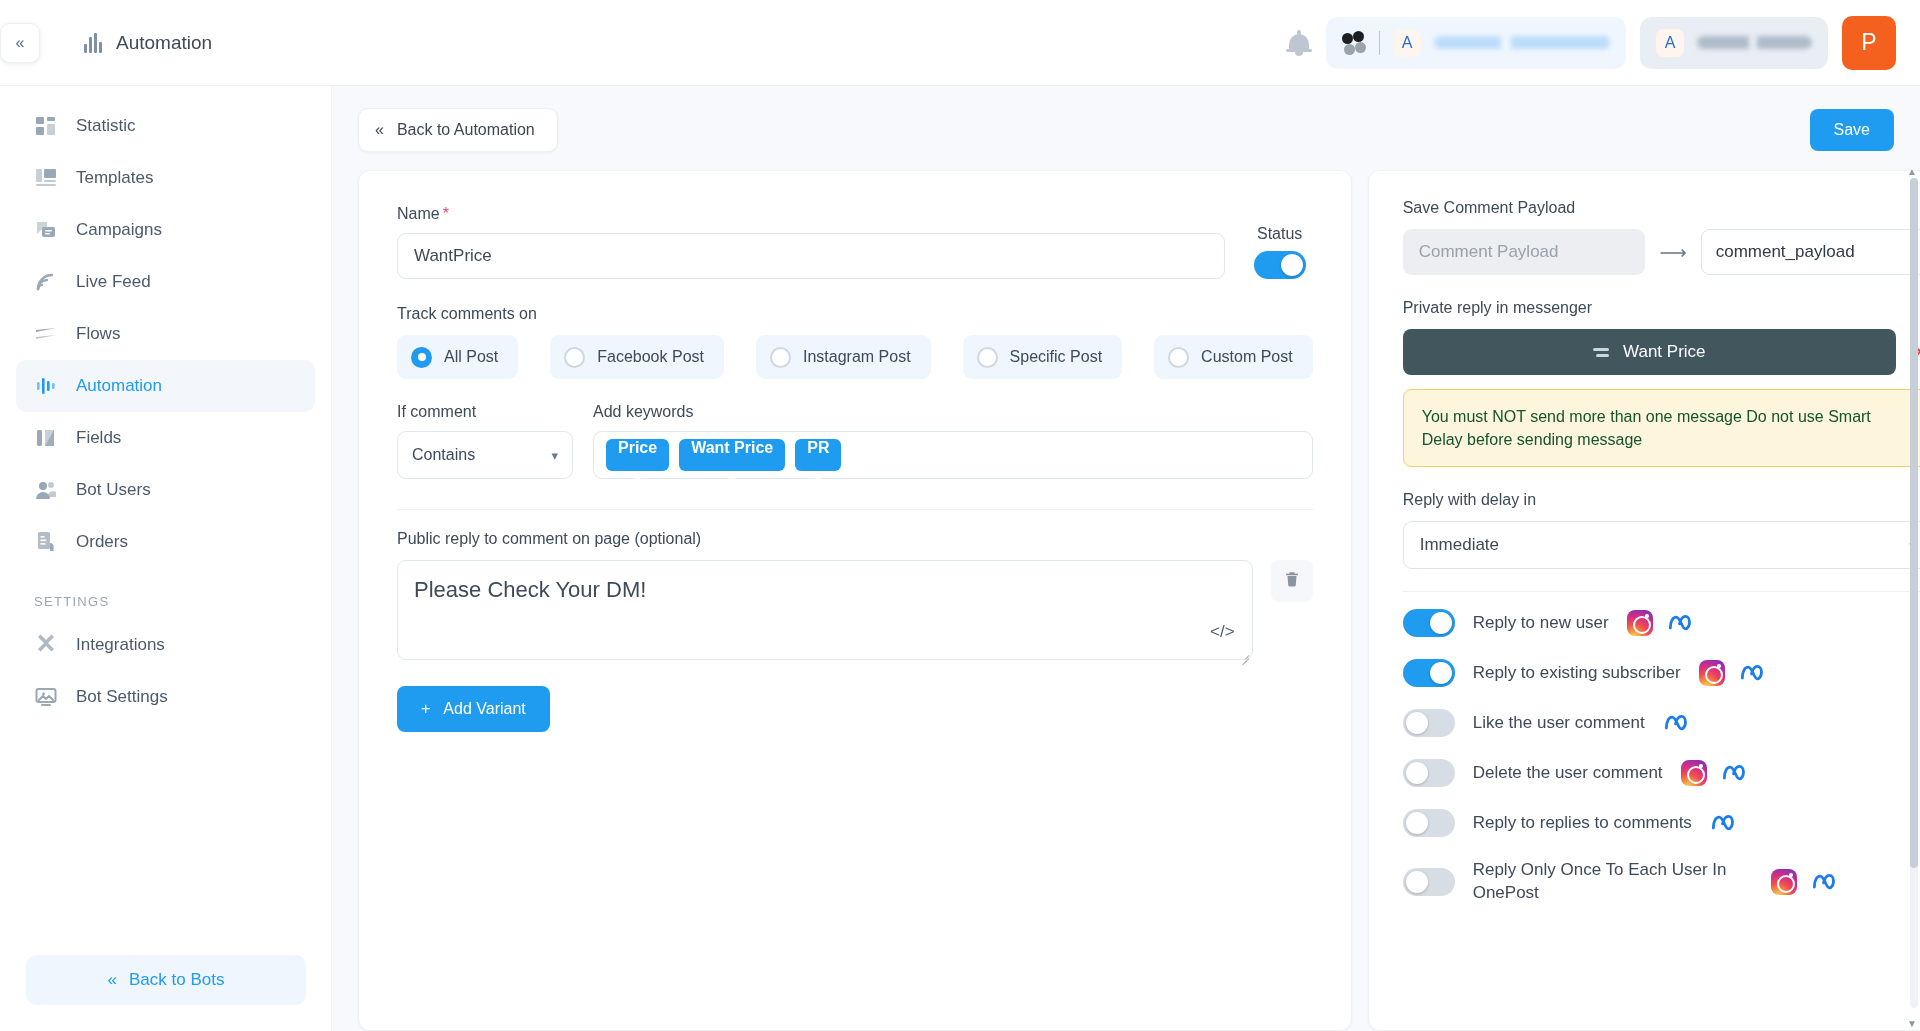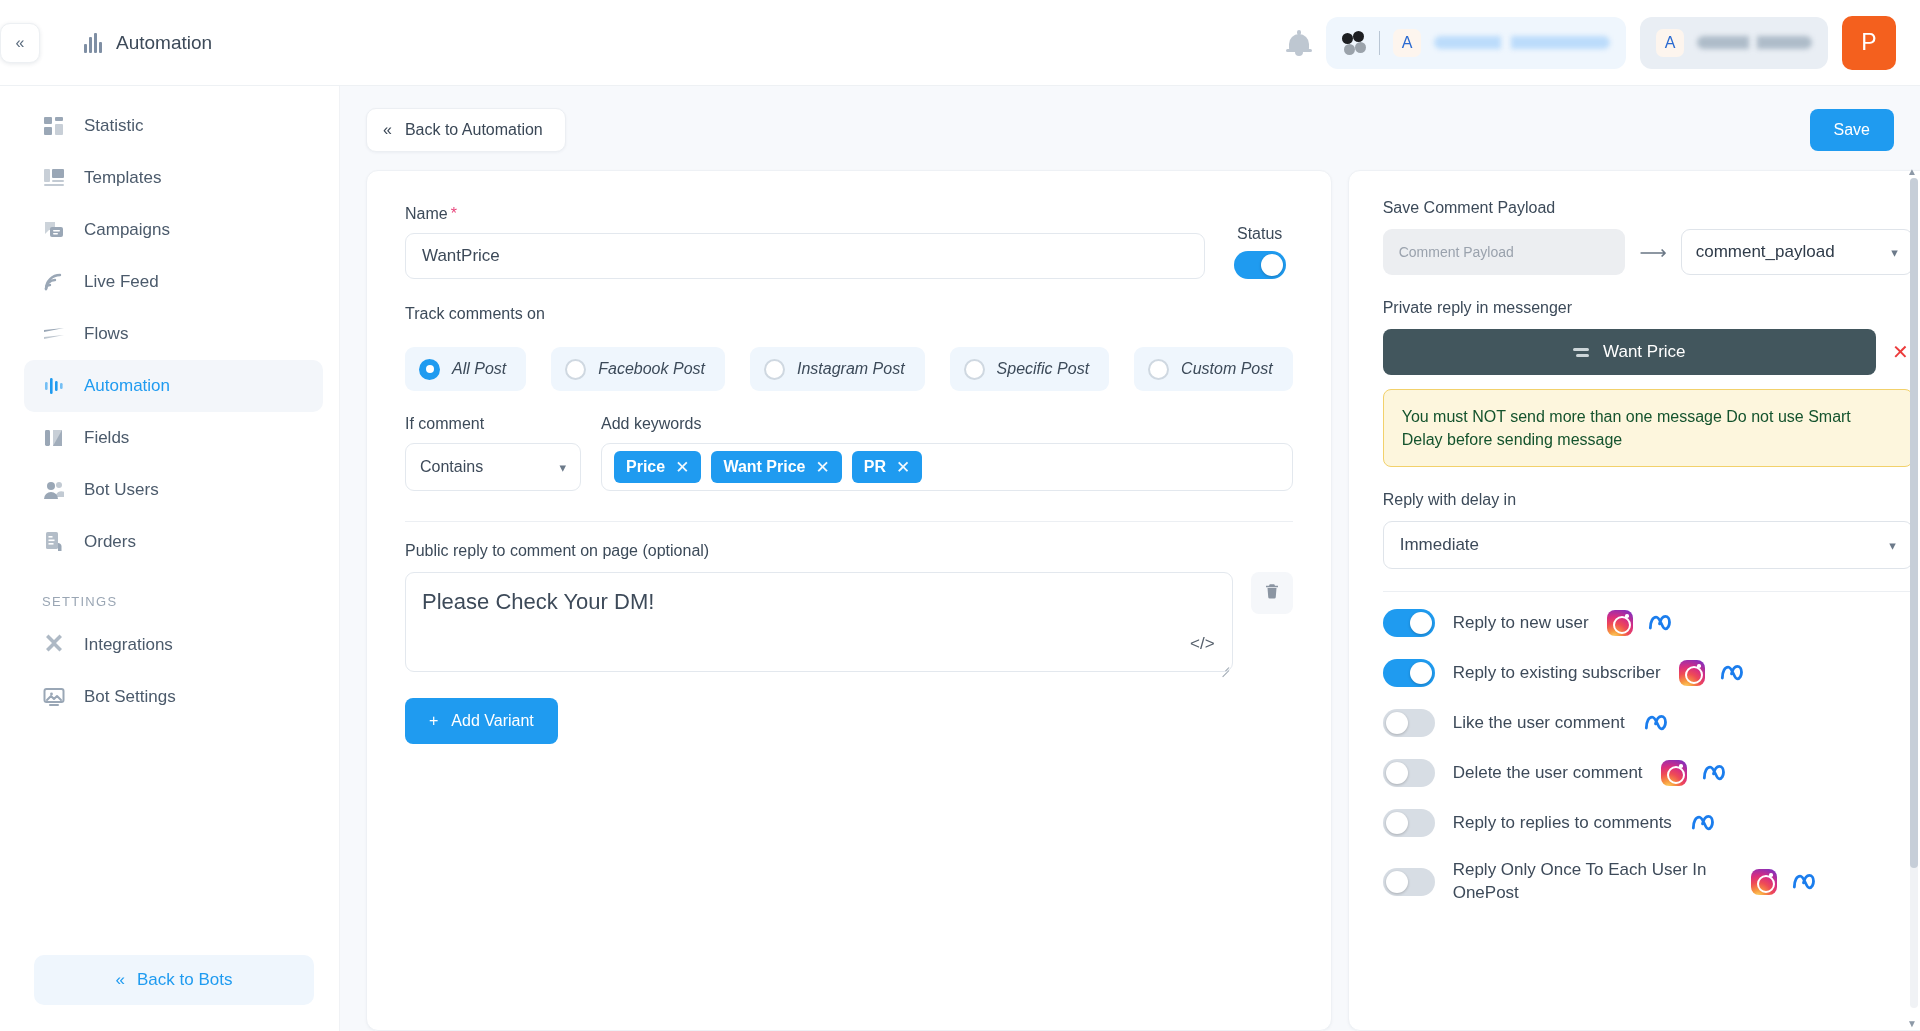--- a/index.html
+++ b/index.html
@@ -73,21 +73,21 @@
   .blur-text { height: 13px; border-radius: 7px; flex:1; min-width: 60px; }
   .blur-a { background: linear-gradient(90deg,#bcdcfb 0 38%,transparent 38% 44%,#bcdcfb 44% 100%); filter: blur(2.4px);}
   .blur-b { background: linear-gradient(90deg,#aebcc9 0 45%,transparent 45% 52%,#aebcc9 52% 100%); filter: blur(2.4px);}
   .avatar-p {
     width: 54px; height: 54px; border-radius: 10px; background:#f4601e;
     color:#fff; font-size: 23px; display:flex; align-items:center; justify-content:center;
     font-weight:400; cursor:pointer; flex:none;
   }
 
   
-  .body-row { display: flex; flex: 1; min-height: 0; padding-left: 8px; }
+  .body-row { display: flex; flex: 1; min-height: 0; }
 
   
   .sidebar {
     width: 332px; min-width: 332px; background: #ffffff;
     padding-top: 14px; display:flex; flex-direction:column;
     border-right: 1px solid #f0f2f5;
   }
   .nav-item {
     height: 52px; margin: 0 16px; border-radius: 10px;
     display: flex; align-items: center; gap: 18px; padding-left: 18px;
@@ -141,21 +141,21 @@
   .status-col { display:flex; flex-direction:column; align-items:center; gap:8px; width: 66px; }
 
   .toggle { width: 52px; height: 28px; border-radius: 15px; background:#d7dde4; position:relative; cursor:pointer; flex:none;}
   .toggle i { position:absolute; width: 22px; height:22px; border-radius:50%; background:#fff; top:3px; left:3px;
               box-shadow:0 1px 3px rgba(0,0,0,.22); transition:none;}
   .toggle.on { background:#1f9bf0; }
   .toggle.on i { left: 27px; }
 
   .sec-title { font-size: 16px; color:#3c4a59; margin-top: 26px; }
 
-  .radio-row { display:flex; gap: 25px; margin-top: 24px; flex-wrap: nowrap; font-style: italic; }
+  .radio-row { display:flex; gap: 32px; margin-top: 12px; flex-wrap: nowrap; }
   .radio-pill {
     background:#eff6fd; border-radius: 9px; height: 44px; padding: 0 20px 0 14px;
     display:flex; align-items:center; gap: 12px; font-size: 16px; color:#3c4a59; cursor:pointer;
     white-space: nowrap;
   }
   .rb { width:21px; height:21px; border-radius:50%; border: 2px solid #cfd8e1; background:#fff; flex:none; position:relative;}
   .rb.sel { border-color:#1f9bf0; background:#1f9bf0; }
   .rb.sel::after{ content:""; position:absolute; left:4.5px; top:4.5px; width:8px; height:8px; border-radius:50%; background:#fff;}
 
   .kw-row { display:flex; gap: 20px; margin-top: 10px; align-items:center; }
@@ -164,21 +164,21 @@
     display:flex; align-items:center; padding: 0 14px; font-size:16px; color:#3d4a59; cursor:pointer;
     background:#fff;
   }
   .sel-box .chev { margin-left:auto; color:#6c7a8a; font-size: 13px; }
   .kw-box {
     flex:1; min-height: 48px; border:1px solid #e3e8ee; border-radius: 9px;
     display:flex; align-items:center; gap: 10px; padding: 7px 12px; flex-wrap: wrap; background:#fff;
   }
   .chip {
     background:#1f9bf0; color:#fff; border-radius: 6px; height: 32px;
-    display:flex; align-items:center; gap: 10px; padding: 0 12px; font-size: 16px; font-weight:600; cursor:pointer;
+    display:flex; align-items:center; gap: 10px; padding: 0 12px; font-size: 16px; font-weight:600; cursor:pointer;flex-direction:column;
   }
   .chip .x { font-weight: 400; font-size: 17px; opacity: .95; }
 
   .hr { height:1px; background:#eceff3; margin: 30px 0 0 0; }
 
   .ta-row { display:flex; gap: 18px; margin-top: 12px; align-items: flex-start; }
   .ta-wrap { flex:1; position:relative; }
   .ta {
     width: 100%; height: 100px; border:1px solid #e3e8ee; border-radius: 9px;
     padding: 16px; font-size: 22px; color:#3d4a59; resize:none; font-family:inherit; outline:none; background:#fff;
@@ -196,21 +196,21 @@
     margin-top: 22px; background:#1f9bf0; color:#fff; border:none; height: 46px;
     border-radius: 8px; padding: 0 24px; font-size: 16px; display:inline-flex;
     align-items:center; gap: 13px; cursor:pointer; font-family:inherit;
   }
 
   
   .r-lbl { font-size: 16px; color:#3c4a59; }
   .payload-row { display:flex; align-items:center; gap: 14px; margin-top: 12px; }
   .payload-dis {
     flex: 1 1 0; height: 46px; background:#eceef1; border-radius: 9px; display:flex; align-items:center;
-    padding: 0 16px; color:#9aa2ad; font-size: 14px;
+    padding: 0 16px; color:#9aa2ad; font-size: 17px;
   }
   .arrow-r { color:#6b7886; font-size: 19px; }
   .payload-sel {
     width: 232px; height: 46px; border:1px solid #dfe4ea; border-radius: 9px;
     display:flex; align-items:center; padding: 0 14px; font-size:17px; color:#2f3b49; cursor:pointer; background:#fff;
   }
   .payload-sel .chev { margin-left:auto; color:#6c7a8a; font-size: 13px;}
   .r-sec { margin-top: 24px; }
   .msg-row { display:flex; align-items:center; gap: 12px; margin-top: 12px; }
   .msg-btn {

